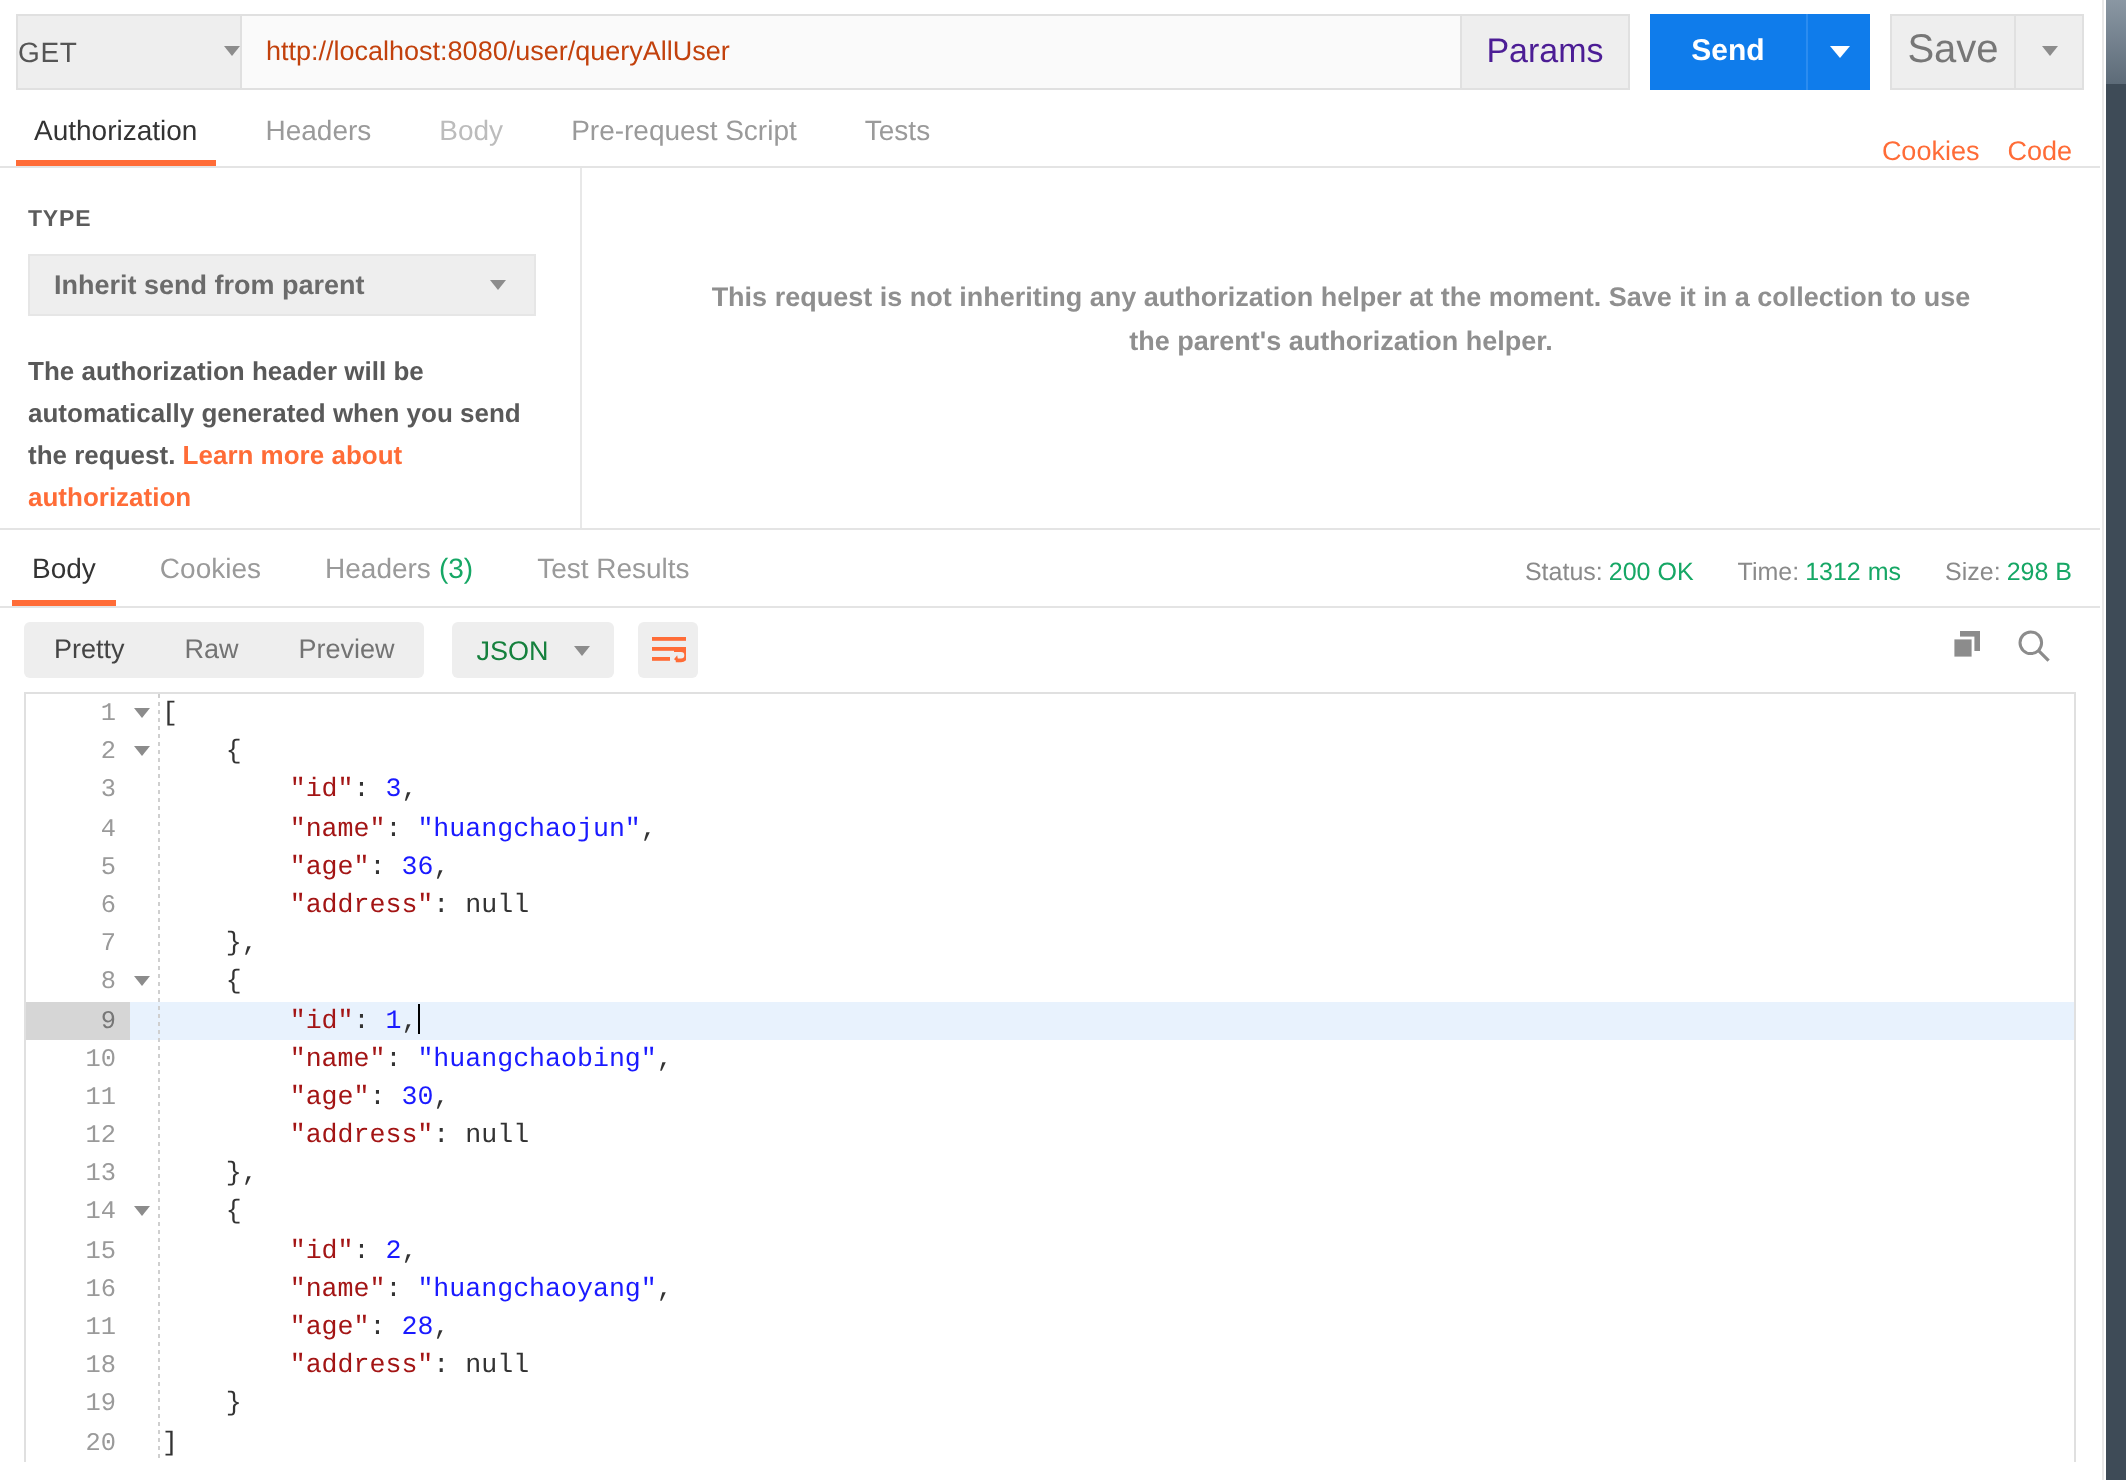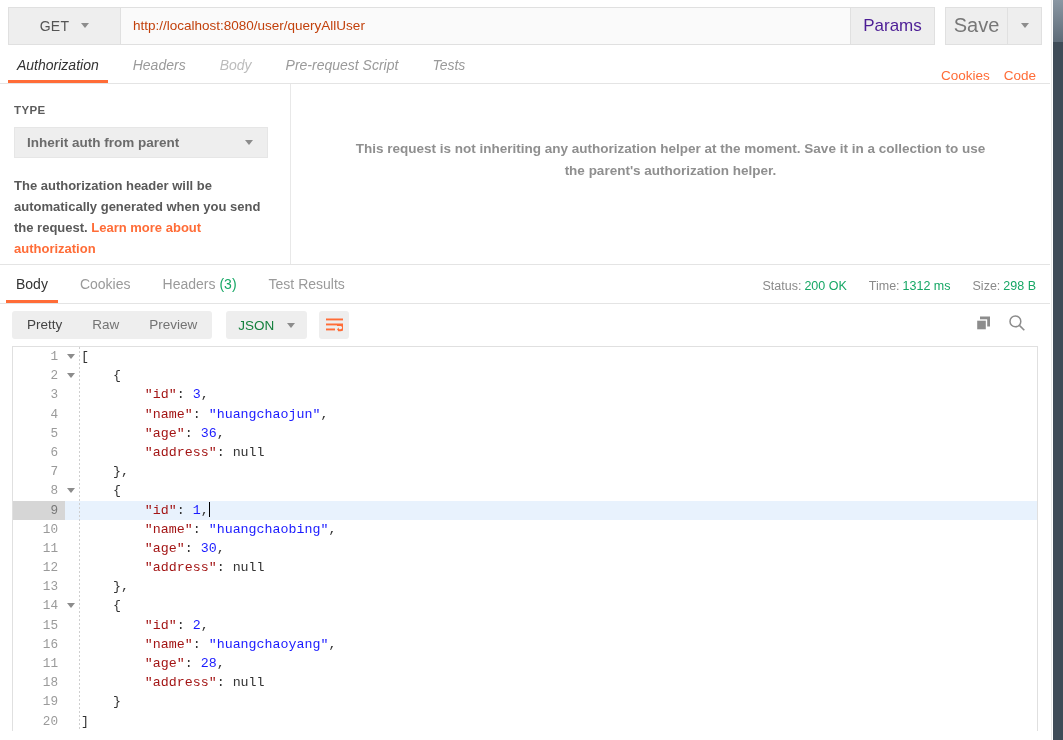--- a/index.html
+++ b/index.html
@@ -30,21 +30,21 @@
   .content { position: absolute; top:0; left:0; width: 1050px; height: 740px; }
 
   
   .urlbar {
     position: relative; height: 47px; background: #ffffff;
     display: flex; align-items: center; padding: 4px 8px 0 8px;
   }
   .method-box {
     width: 112px; height: 38px; background: #eeeeee;
     border: 1px solid #e0e0e0; border-right: none;
-    display: flex; align-items: center; justify-content: center; gap: 12px;
+    display: flex; align-items: center; justify-content: space-between; gap: 12px;
     font-size: 14px; color: #555; letter-spacing: .3px;
   }
   .caret { width:0; height:0; border-left:4px solid transparent; border-right:4px solid transparent;
            border-top:5px solid #8c8c8c; }
   .url-input {
     flex: 1; height: 38px; background: #fafafa; border: 1px solid #e0e0e0;
     display: flex; align-items: center; padding-left: 12px;
     font-size: 13.5px; color: #c2410c;
   }
   .params-btn {
@@ -74,21 +74,21 @@
   }
 
   
   .req-tabs {
     position: relative; height: 37px; background:#fff;
     border-bottom: 1px solid #e4e4e4;
     display: flex; align-items: flex-end;
   }
   .tab {
     height: 37px; display:flex; align-items:center; padding: 0 17px;
-    font-size: 14px; color: #9a9a9a; position: relative; font-style: italic;
+    font-size: 14px; color: #9a9a9a; position: relative;
   }
   .tab.active { color: #333; }
   .tab.active::after {
     content:""; position:absolute; left:8px; right:8px; bottom:0; height:3px; background:#ff6c37;
   }
   .tab.dim { color: #bcbcbc; }
   .tabs-right { margin-left:auto; display:flex; align-items:center; padding-right: 14px; gap: 14px; }
   .link-orange { font-size: 13.5px; color:#ff6c37; }
 
   
@@ -178,20 +178,28 @@
       <div class="method-box">
         <span>GET</span>
         <span class="caret"></span>
       </div>
       <div class="url-input">
         <span>http://localhost:8080/user/queryAllUser</span>
       </div>
       <div class="params-btn">
         <span>Params</span>
       </div>
+      <div class="send-group">
+        <div class="send-btn">
+          <span>Send</span>
+        </div>
+        <div class="send-caret-btn">
+          <span class="send-caret"></span>
+        </div>
+      </div>
       <div class="save-group">
         <div class="save-btn">
           <span>Save</span>
         </div>
         <div class="save-caret-btn">
           <span class="caret"></span>
         </div>
       </div>
     </div>
 
@@ -214,21 +222,21 @@
       <div class="tabs-right">
         <span class="link-orange">Cookies</span>
         <span class="link-orange">Code</span>
       </div>
     </div>
 
     <div class="auth-area">
       <div class="auth-left">
         <div class="auth-type-label">TYPE</div>
         <div class="auth-select">
-          <span>Inherit auth from parent</span>
+          <span>Inherit send from parent</span>
           <span class="caret"></span>
         </div>
         <div class="auth-desc">
           <span>The authorization header will be automatically generated when you send the request. </span><a href="#">Learn more about authorization</a>
         </div>
       </div>
       <div class="auth-right">
         <div class="auth-note">This request is not inheriting any authorization helper at the moment. Save it in a collection to use the parent's authorization helper.</div>
       </div>
     </div>

